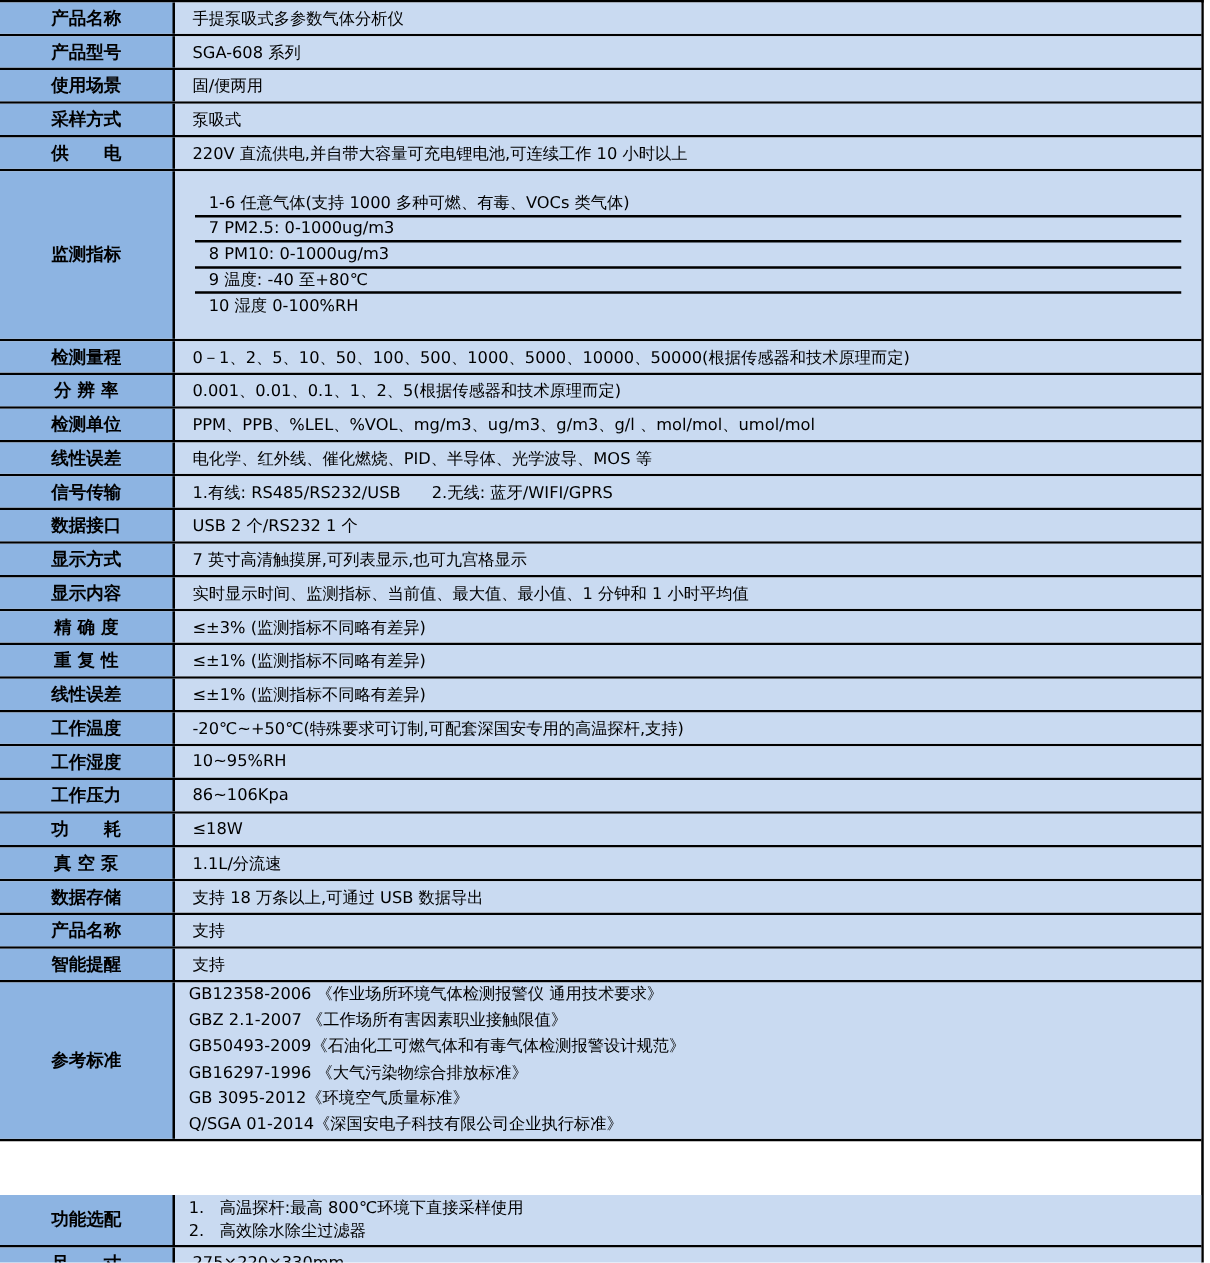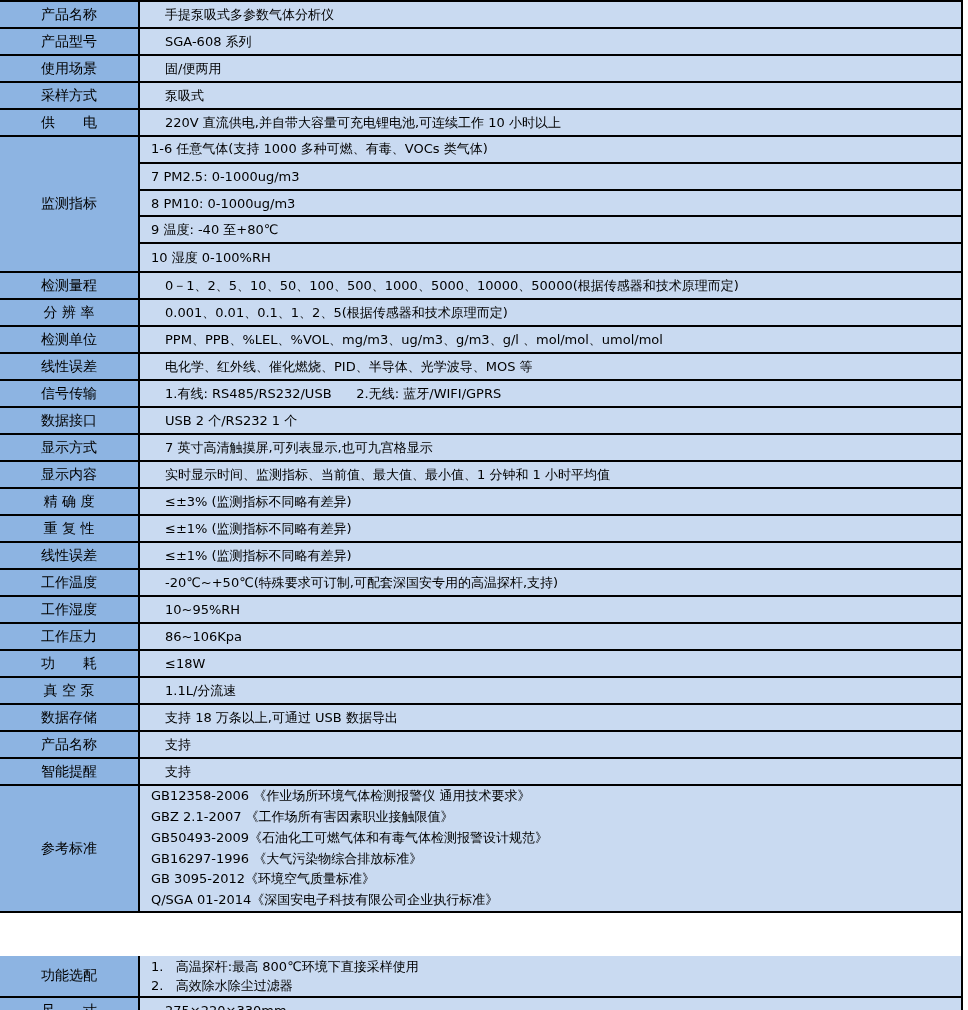--- a/index.html
+++ b/index.html
@@ -35,41 +35,41 @@
   .row.row-opt { height: 42px; margin-top: 43px; }
   .cell { box-sizing: border-box; }
   .label {
     width: 140px;
     flex: 0 0 140px;
     background: var(--label-bg);
     border-right: 2px solid var(--border-color);
     display: flex;
     align-items: center;
     justify-content: center;
-    font-weight: normal;
+    font-weight: bold;
     font-size: 14px;
     color: #000;
     white-space: pre;
     text-align: center;
   }
   .value {
     flex: 1 1 auto;
     background: var(--value-bg);
     display: flex;
     align-items: center;
-    padding-left: 25px;
+    padding-left: 14px;
     font-size: 13px;
     color: #000;
     white-space: pre;
     overflow: hidden;
   }
   .value.stack {
     flex-direction: column;
     align-items: stretch;
-    padding: 0;
+    padding: 16px;
   }
   .subrow {
     box-sizing: border-box;
     height: 27.2px;
     border-bottom: 2px solid var(--border-color);
     display: flex;
     align-items: center;
     padding-left: 11px;
     font-size: 13px;
     white-space: pre;

